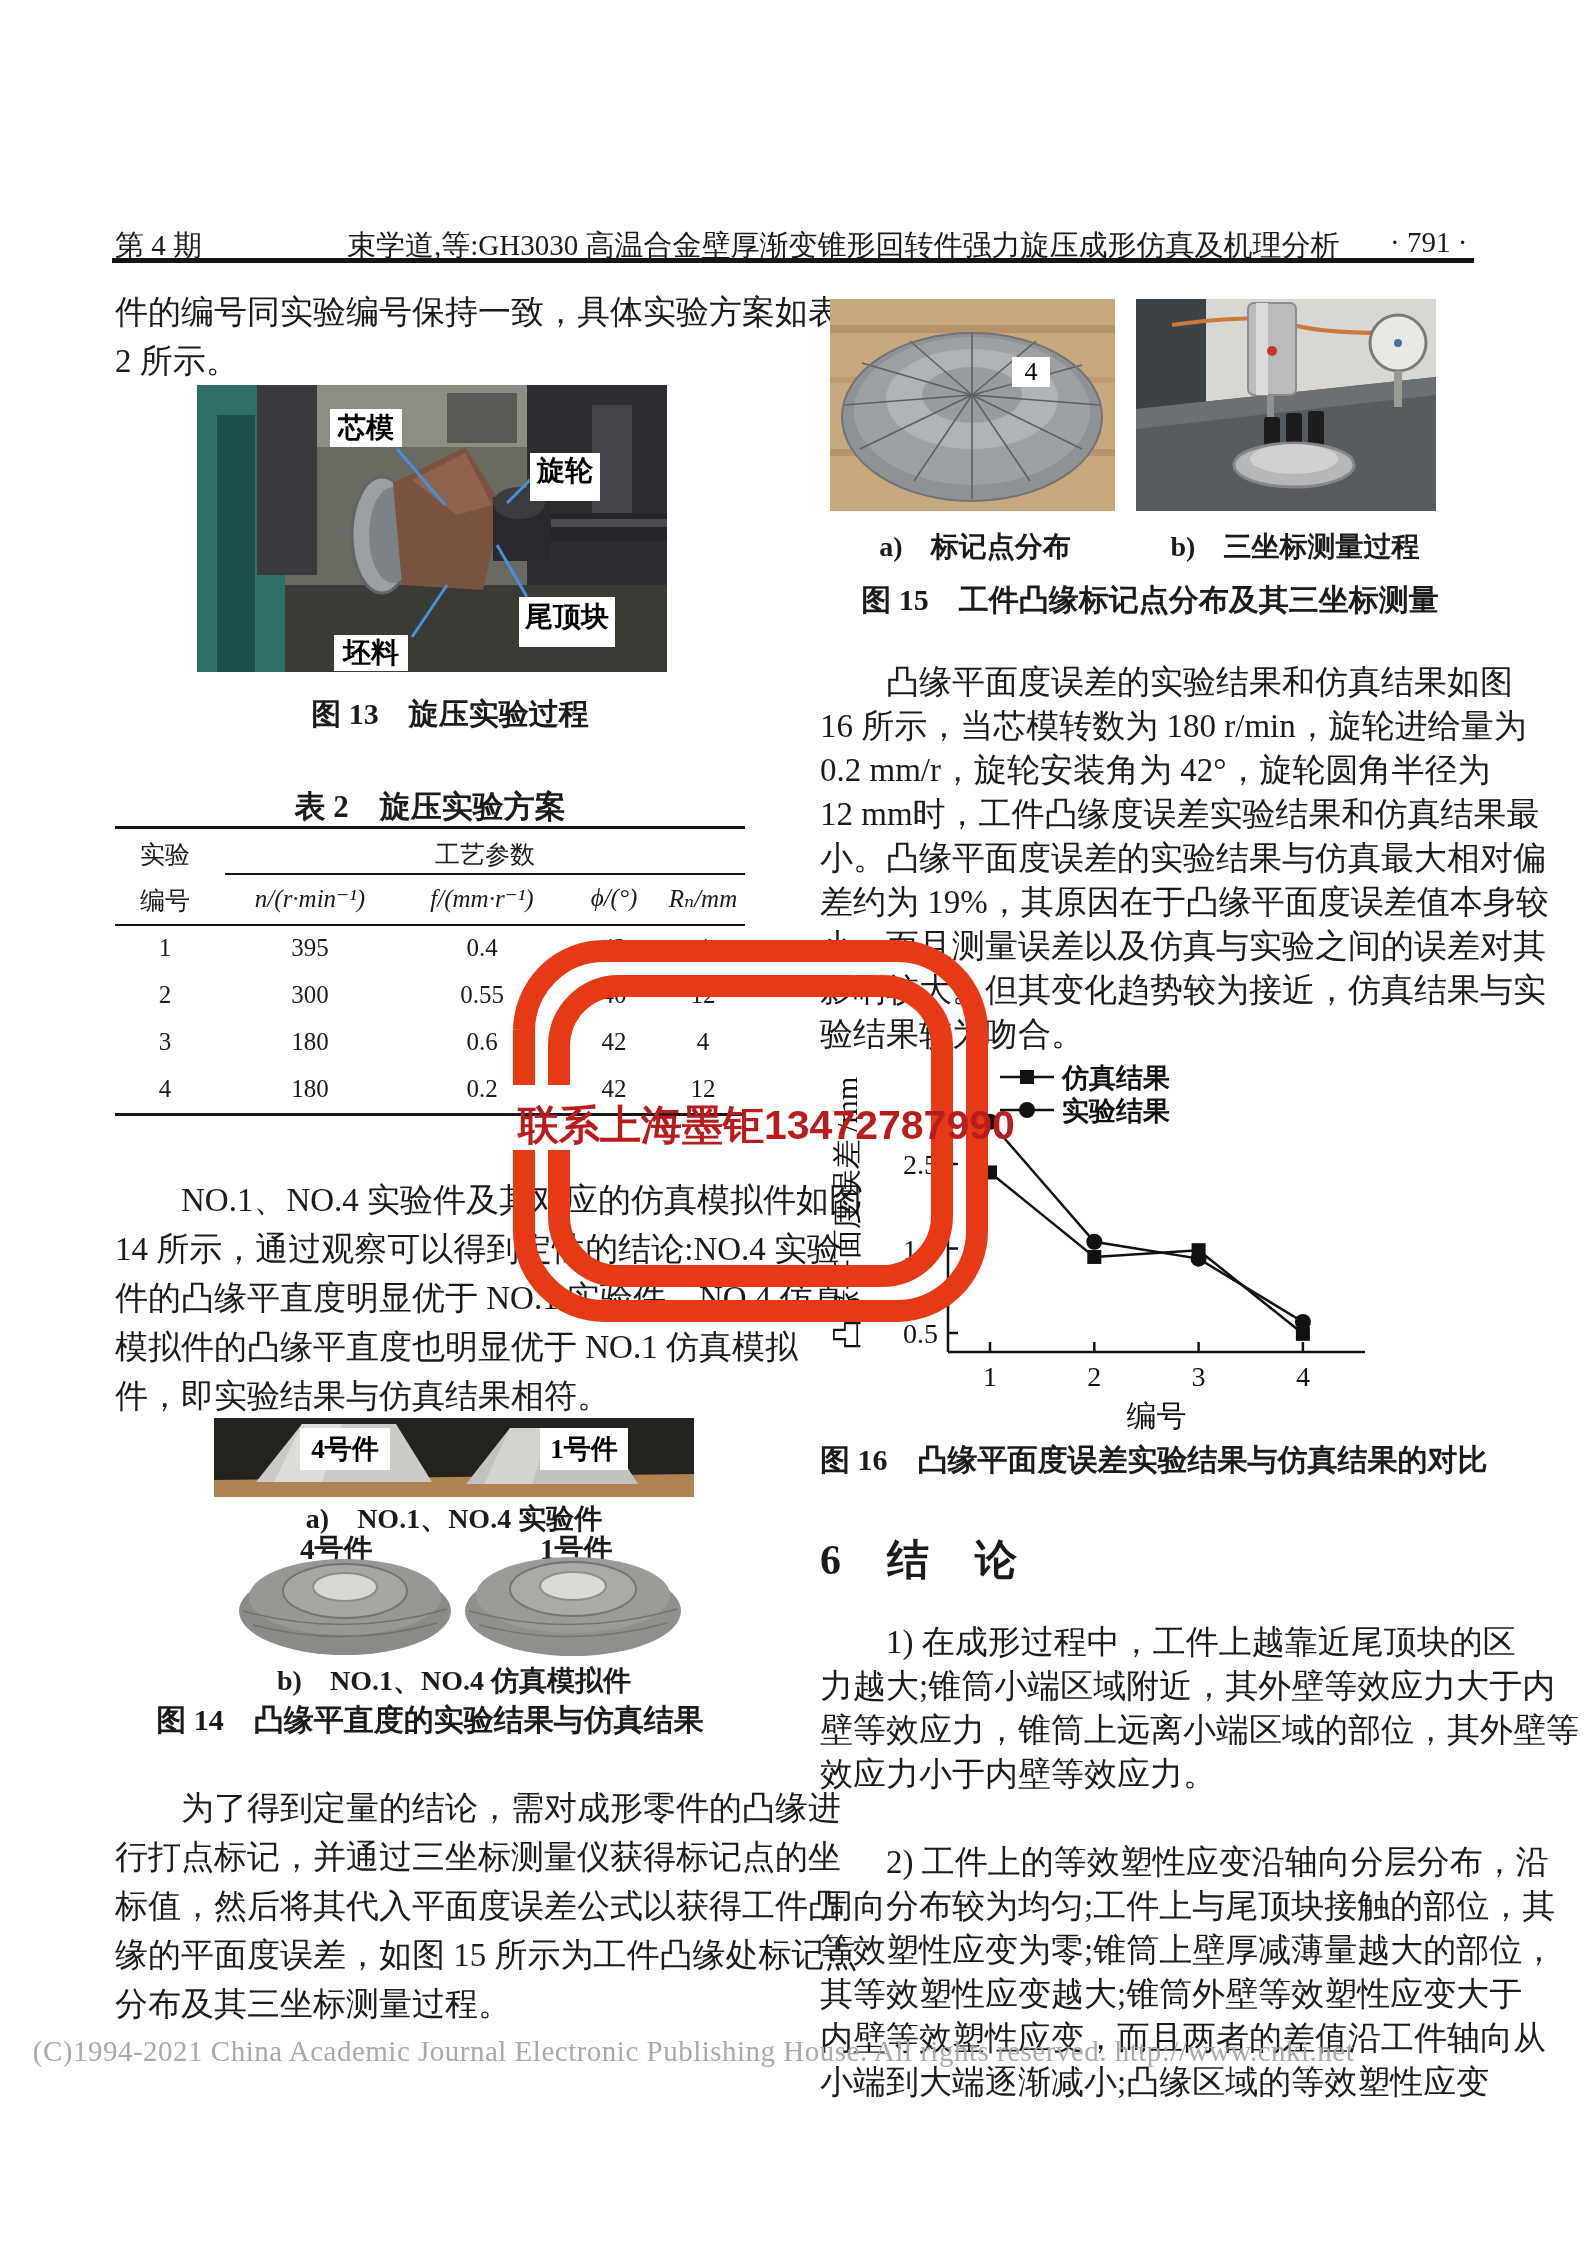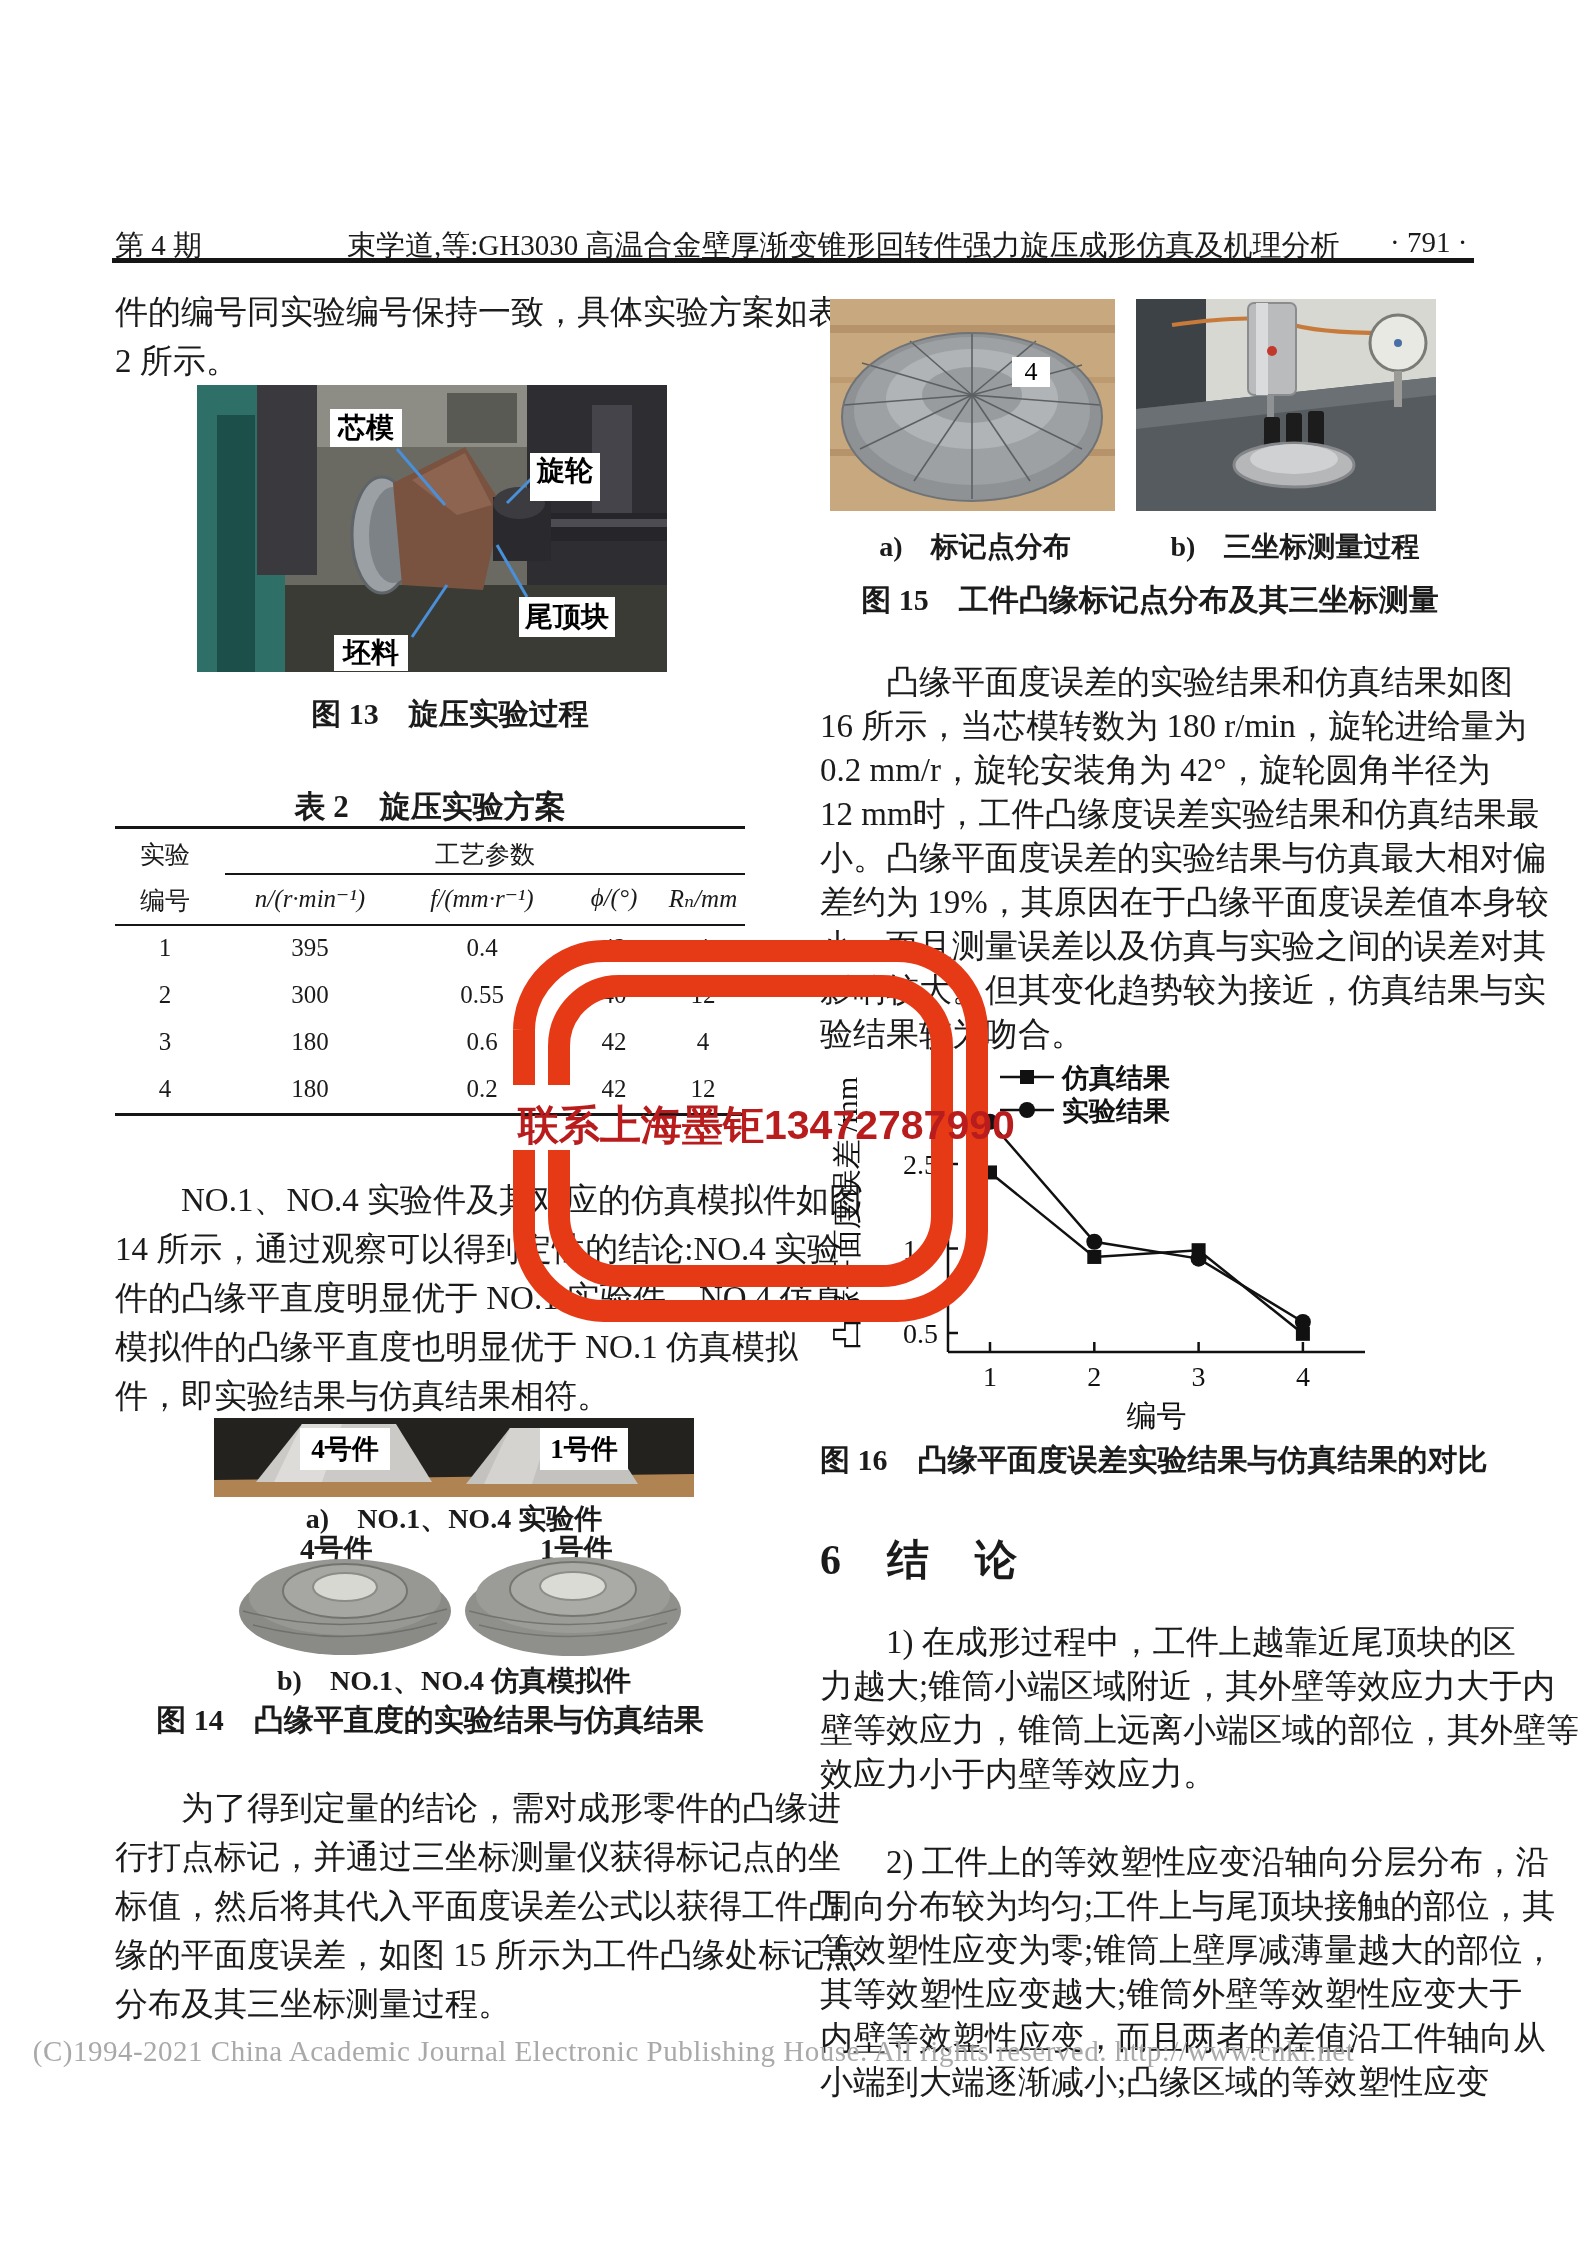--- a/index.html
+++ b/index.html
@@ -60,21 +60,21 @@
     <rect x="296" y="112" width="58" height="64" fill="#2a2a2e"></rect>
     <ellipse cx="322" cy="118" rx="26" ry="16" fill="#3c3c40"></ellipse>
 
     <line x1="200" y1="64" x2="248" y2="120" stroke="#4a90d9" stroke-width="3"></line>
     <line x1="338" y1="90" x2="310" y2="118" stroke="#4a90d9" stroke-width="3"></line>
     <line x1="330" y1="212" x2="300" y2="160" stroke="#4a90d9" stroke-width="3"></line>
     <line x1="215" y1="252" x2="250" y2="200" stroke="#4a90d9" stroke-width="3"></line>
   </svg>
   <div class="photo-label" style="left:133px;top:24px;width:72px;height:38px;line-height:38px;font-size:28px;">芯模</div>
   <div class="photo-label" style="left:333px;top:68px;width:70px;height:48px;line-height:36px;font-size:28px;">旋轮</div>
-  <div class="photo-label" style="left:322px;top:212px;width:96px;height:40px;line-height:40px;font-size:28px;">尾顶块</div>
+  <div class="photo-label" style="left:322px;top:212px;width:96px;height:50px;line-height:40px;font-size:28px;">尾顶块</div>
   <div class="photo-label" style="left:137px;top:250px;width:74px;height:36px;line-height:36px;font-size:28px;">坯料</div>
 </div>
 <div class="abs cap center" style="left:215px;top:694px;width:470px;">图 13　旋压实验过程</div>
 
 <div class="abs tbl-title center" style="left:115px;top:786px;width:630px;">表 2　旋压实验方案</div>
 <div class="abs rule" style="left:115px;top:826px;width:630px;height:3px;"></div>
 <div class="abs tbl-txt" style="left:115px;top:838px;width:100px;">实验</div>
 <div class="abs tbl-txt" style="left:115px;top:884px;width:100px;">编号</div>
 <div class="abs tbl-txt" style="left:225px;top:838px;width:520px;">工艺参数</div>
 <div class="abs rule" style="left:225px;top:873px;width:520px;height:2px;"></div>

